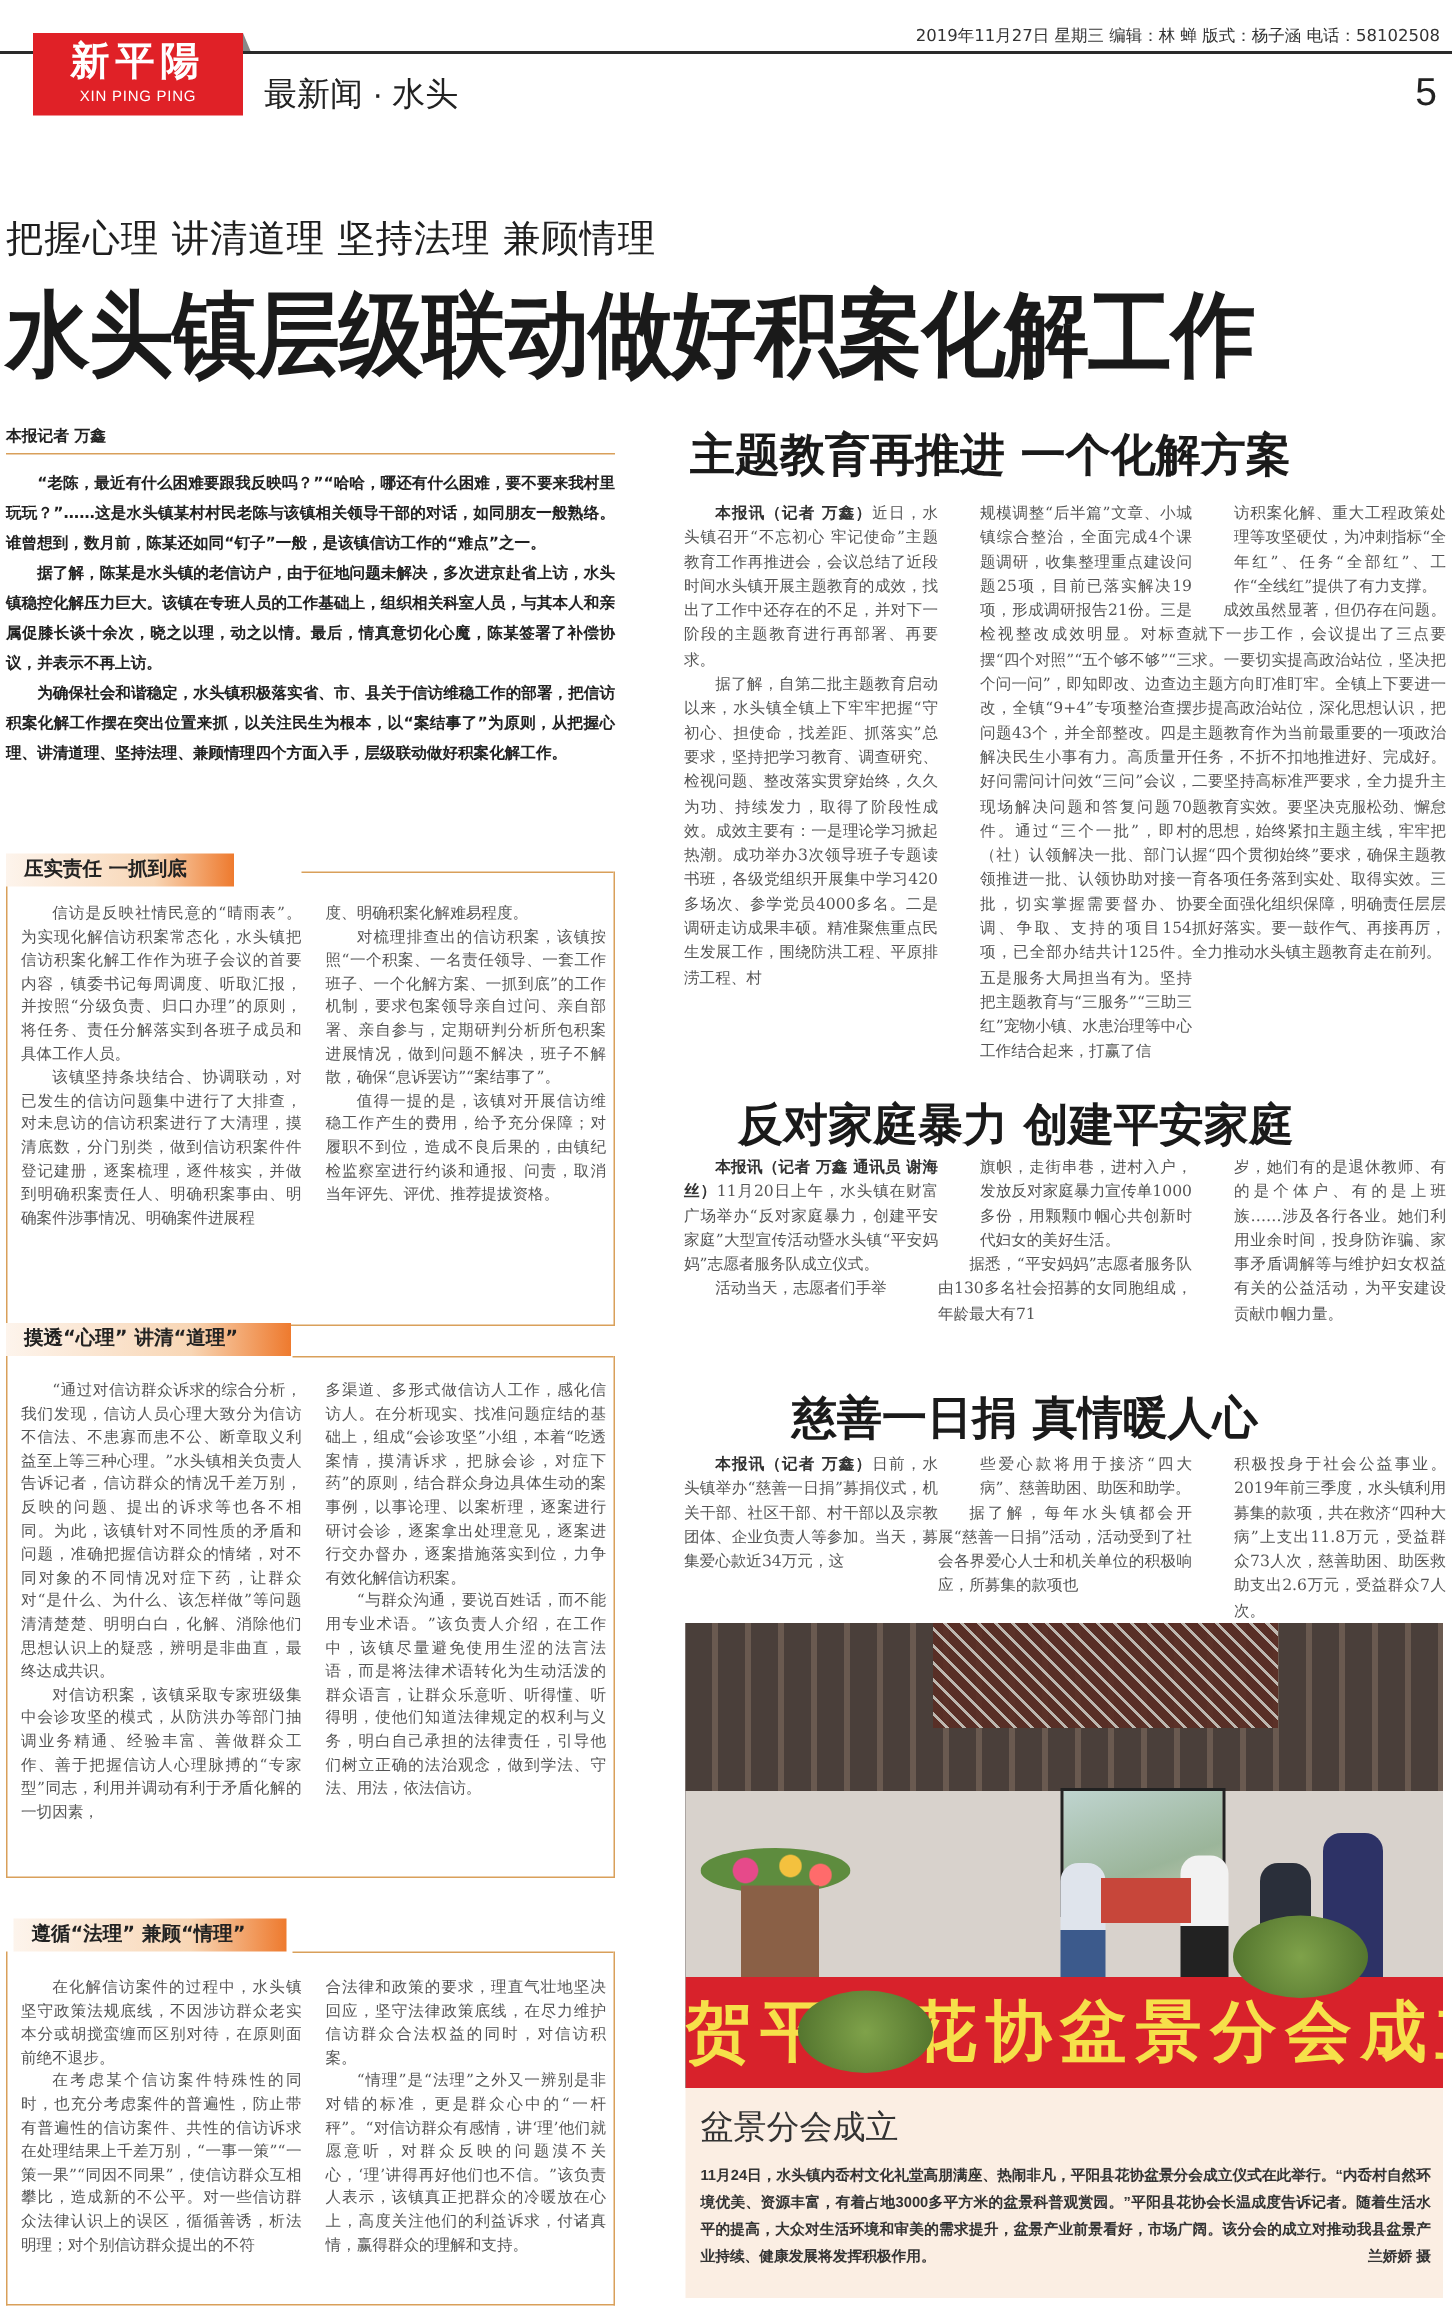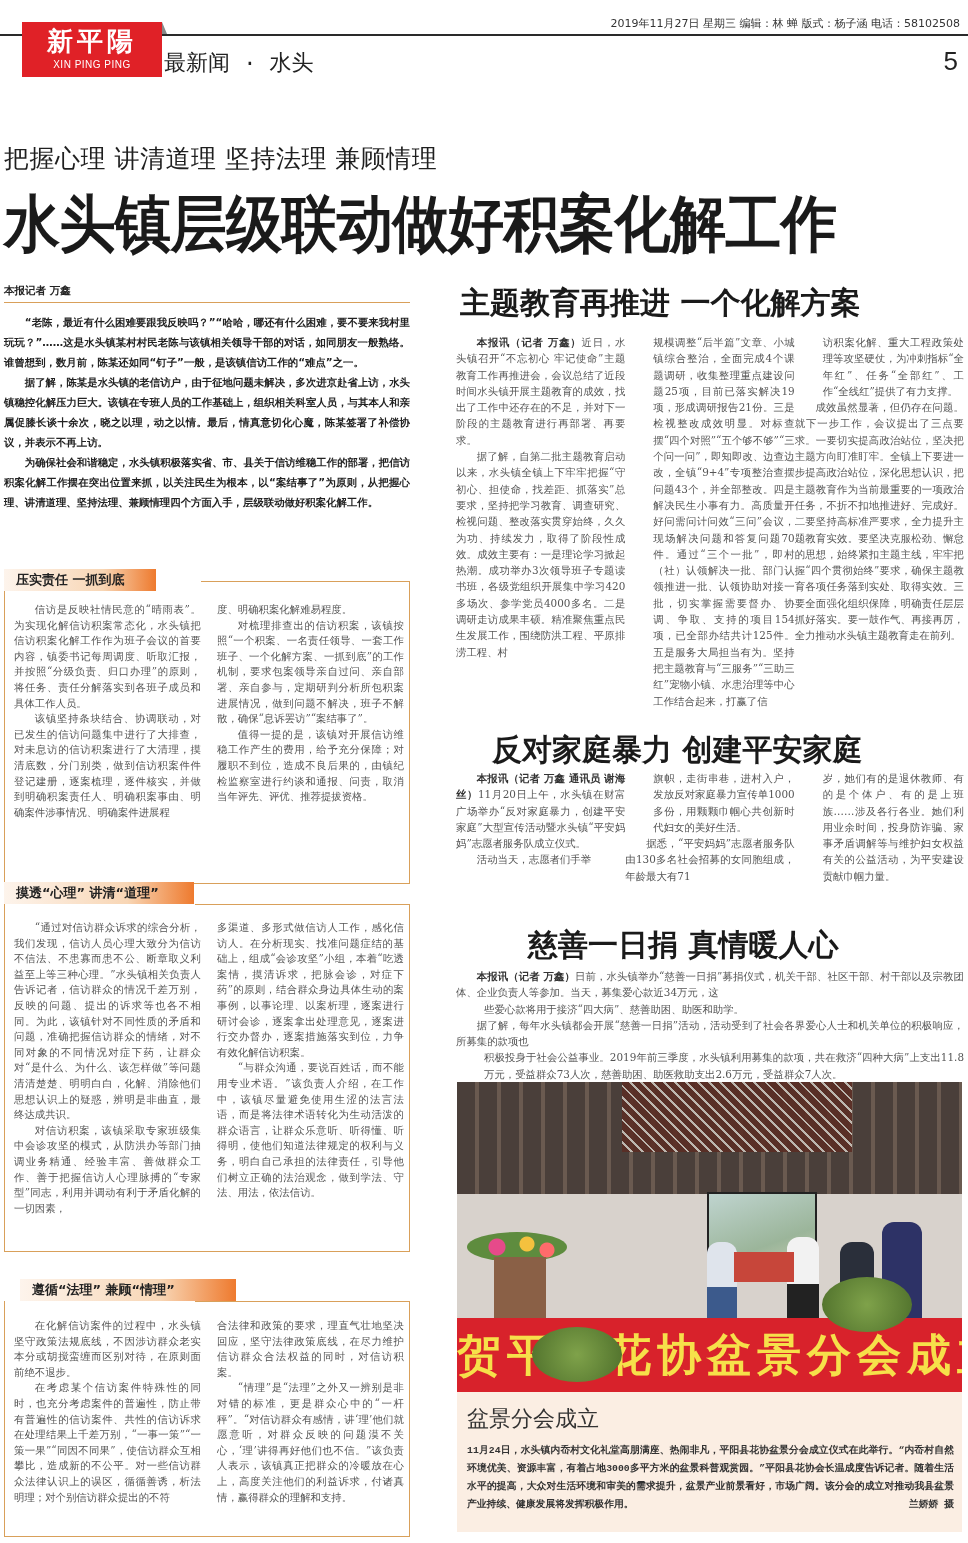--- a/index.html
+++ b/index.html
@@ -5,21 +5,21 @@
   * { box-sizing: border-box; margin: 0; padding: 0; }
   html, body { width: 968px; height: 1543px; background: #ffffff; overflow: hidden; }
   body { position: relative; font-family: "DejaVu Serif", "Liberation Serif", serif; color: #333; }
 
   
   .masthead-line { position: absolute; left: 0; top: 34px; width: 968px; height: 2px; background: #2a2a2a; }
   .logo { position: absolute; left: 22px; top: 22px; width: 140px; height: 55px; background: #e02127; color: #fff; text-align: center; }
   .logo .cn { display: block; font-family: "DejaVu Serif", serif; font-weight: bold; font-size: 26px; line-height: 34px; letter-spacing: 4px; padding-top: 2px; }
   .logo .en { display: block; font-family: "Liberation Sans", sans-serif; font-size: 10px; line-height: 14px; letter-spacing: 0.5px; }
   .logo-tab { position: absolute; left: 162px; top: 22px; width: 0; height: 0; border-left: 5px solid #888; border-top: 12px solid transparent; }
-  .section-title { position: absolute; left: 164px; top: 48px; font-family: Liberation Mono, monospace; font-size: 22px; color: #222; }
+  .section-title { position: absolute; left: 176px; top: 48px; font-family: Liberation Sans, sans-serif; font-size: 22px; color: #222; }
   .dateline { position: absolute; right: 8px; top: 16px; font-family: "DejaVu Sans", sans-serif; font-size: 11px; color: #333; }
   .page-no { position: absolute; right: 10px; top: 46px; font-family: "Liberation Sans", sans-serif; font-size: 26px; color: #222; }
 
   
   .kicker { position: absolute; left: 4px; top: 142px; font-family: "DejaVu Sans", sans-serif; font-size: 25px; color: #1f1f1f; letter-spacing: 0.5px; }
   .headline { position: absolute; left: 4px; top: 186px; font-family: "DejaVu Sans", sans-serif; font-weight: bold; font-size: 56px; line-height: 70px; color: #1a1a1a; letter-spacing: -0.5px; white-space: nowrap; transform: scaleY(1.1); transform-origin: top left; }
 
   
   .byline { position: absolute; left: 4px; top: 284px; font-family: "DejaVu Sans", sans-serif; font-size: 10.5px; font-weight: bold; color: #222; }
   .byline-rule { position: absolute; left: 4px; top: 302px; width: 406px; height: 1px; background: #d9a05a; }
@@ -52,21 +52,21 @@
   .podium { position: absolute; left: 37px; top: 175px; width: 52px; height: 85px; background: #8a6046; }
   .flowers { position: absolute; left: 10px; top: 150px; width: 100px; height: 30px; background: radial-gradient(circle at 30% 50%, #e64a8a 0 8px, transparent 9px), radial-gradient(circle at 60% 40%, #f4c13e 0 7px, transparent 8px), radial-gradient(circle at 80% 60%, #ff6b6b 0 7px, transparent 8px), #5e8c3e; border-radius: 50%; }
   .person { position: absolute; border-radius: 12px 12px 2px 2px; }
   .floor { position: absolute; left: 0; top: 262px; width: 100%; height: 6px; background: #b7a99d; }
   .banner { position: absolute; left: 0; top: 236px; width: 100%; height: 74px; background: #d8222b; color: #f6e04a; font-family: "DejaVu Sans", sans-serif; font-weight: bold; font-size: 44px; line-height: 74px; white-space: nowrap; padding-left: 0; letter-spacing: 6px; }
   .bonsai { position: absolute; border-radius: 50%; background: radial-gradient(circle, #7fa24a, #4d6e2a); }
 
   
   .caption { position: absolute; left: 457px; top: 1392px; width: 505px; height: 140px; background: #fbeee3; padding: 10px 8px 6px 10px; }
   .caption-title { font-family: "DejaVu Sans", sans-serif; font-size: 22px; color: #333; line-height: 34px; margin-bottom: 6px; }
-  .caption-body { font-family: Liberation Mono, monospace; font-weight: bold; font-size: 9.8px; line-height: 18px; color: #333; text-align: justify; }
+  .caption-body { font-family: Liberation Sans, sans-serif; font-weight: bold; font-size: 9.8px; line-height: 18px; color: #333; text-align: justify; }
   .caption-body .credit { float: right; }
 </style>
 </head>
 <body>
 
 <div class="masthead-line"></div>
 <div class="logo">
   <span class="cn">新平陽</span>
   <span class="en">XIN PING PING</span>
 </div>
@@ -113,21 +113,21 @@
   </div>
   <div class="col">
     <p class="cont">多渠道、多形式做信访人工作，感化信访人。在分析现实、找准问题症结的基础上，组成“会诊攻坚”小组，本着“吃透案情，摸清诉求，把脉会诊，对症下药”的原则，结合群众身边具体生动的案事例，以事论理、以案析理，逐案进行研讨会诊，逐案拿出处理意见，逐案进行交办督办，逐案措施落实到位，力争有效化解信访积案。</p>
     <p>“与群众沟通，要说百姓话，而不能用专业术语。”该负责人介绍，在工作中，该镇尽量避免使用生涩的法言法语，而是将法律术语转化为生动活泼的群众语言，让群众乐意听、听得懂、听得明，使他们知道法律规定的权利与义务，明白自己承担的法律责任，引导他们树立正确的法治观念，做到学法、守法、用法，依法信访。</p>
   </div>
 </div>
 
 <div class="box" style="top:1301px;height:236px;">
   <div class="box-top" style="left:190px;"></div>
 </div>
-<div class="box-tab" style="left:20px;top:1279px;width:216px;">遵循“法理”  兼顾“情理”</div>
+<div class="box-tab" style="left:9px;top:1279px;width:182px;">遵循“法理”  兼顾“情理”</div>
 <div class="box-cols" style="left:14px;width:390px;top:1318px;">
   <div class="col">
     <p>在化解信访案件的过程中，水头镇坚守政策法规底线，不因涉访群众老实本分或胡搅蛮缠而区别对待，在原则面前绝不退步。</p>
     <p>在考虑某个信访案件特殊性的同时，也充分考虑案件的普遍性，防止带有普遍性的信访案件、共性的信访诉求在处理结果上千差万别，“一事一策”“一策一果”“同因不同果”，使信访群众互相攀比，造成新的不公平。对一些信访群众法律认识上的误区，循循善诱，析法明理；对个别信访群众提出的不符</p>
   </div>
   <div class="col">
     <p class="cont">合法律和政策的要求，理直气壮地坚决回应，坚守法律政策底线，在尽力维护信访群众合法权益的同时，对信访积案。</p>
     <p>“情理”是“法理”之外又一辨别是非对错的标准，更是群众心中的“一杆秤”。“对信访群众有感情，讲‘理’他们就愿意听，对群众反映的问题漠不关心，‘理’讲得再好他们也不信。”该负责人表示，该镇真正把群众的冷暖放在心上，高度关注他们的利益诉求，付诸真情，赢得群众的理解和支持。</p>
   </div>
 </div>
@@ -156,21 +156,21 @@
   <div class="col">
     <p class="cont">旗帜，走街串巷，进村入户，发放反对家庭暴力宣传单1000多份，用颗颗巾帼心共创新时代妇女的美好生活。</p>
     <p>据悉，“平安妈妈”志愿者服务队由130多名社会招募的女同胞组成，年龄最大有71</p>
   </div>
   <div class="col">
     <p class="cont">岁，她们有的是退休教师、有的是个体户、有的是上班族……涉及各行各业。她们利用业余时间，投身防诈骗、家事矛盾调解等与维护妇女权益有关的公益活动，为平安建设贡献巾帼力量。</p>
   </div>
 </div>
 
 <div class="art-title" style="left:528px;top:925px;font-size:30px;">慈善一日捐  真情暖人心</div>
-<div class="art-cols" style="left:456px;width:508px;top:968px;flex-direction:column;">
+<div class="art-cols" style="left:456px;width:508px;top:968px;">
   <div class="col">
     <p><span class="lead-tag">本报讯（记者 万鑫）</span><span>日前，水头镇举办“慈善一日捐”募捐仪式，机关干部、社区干部、村干部以及宗教团体、企业负责人等参加。当天，募集爱心款近34万元，这</span></p>
   </div>
   <div class="col">
     <p class="cont">些爱心款将用于接济“四大病”、慈善助困、助医和助学。</p>
     <p>据了解，每年水头镇都会开展“慈善一日捐”活动，活动受到了社会各界爱心人士和机关单位的积极响应，所募集的款项也</p>
   </div>
   <div class="col">
     <p class="cont">积极投身于社会公益事业。2019年前三季度，水头镇利用募集的款项，共在救济“四种大病”上支出11.8万元，受益群众73人次，慈善助困、助医救助支出2.6万元，受益群众7人次。</p>
   </div>

